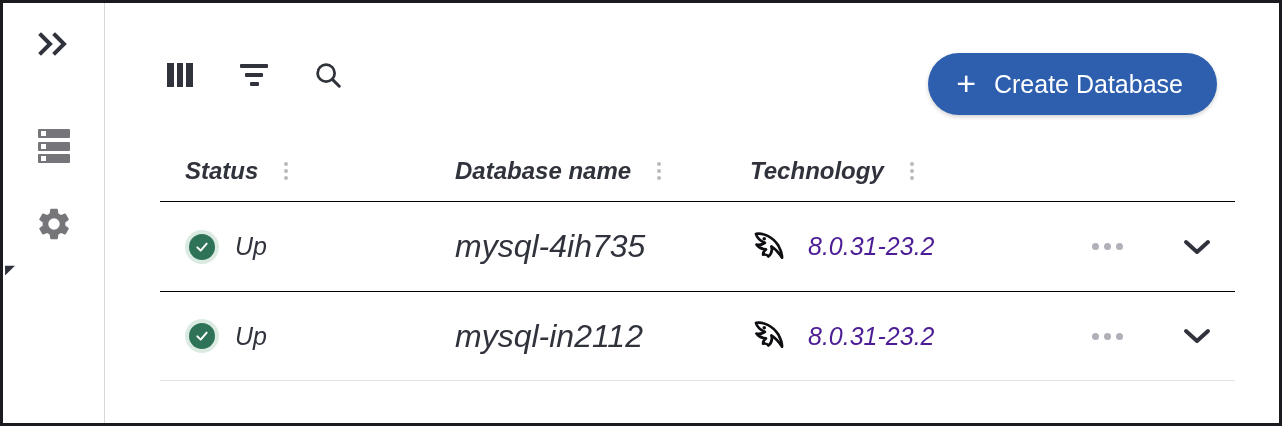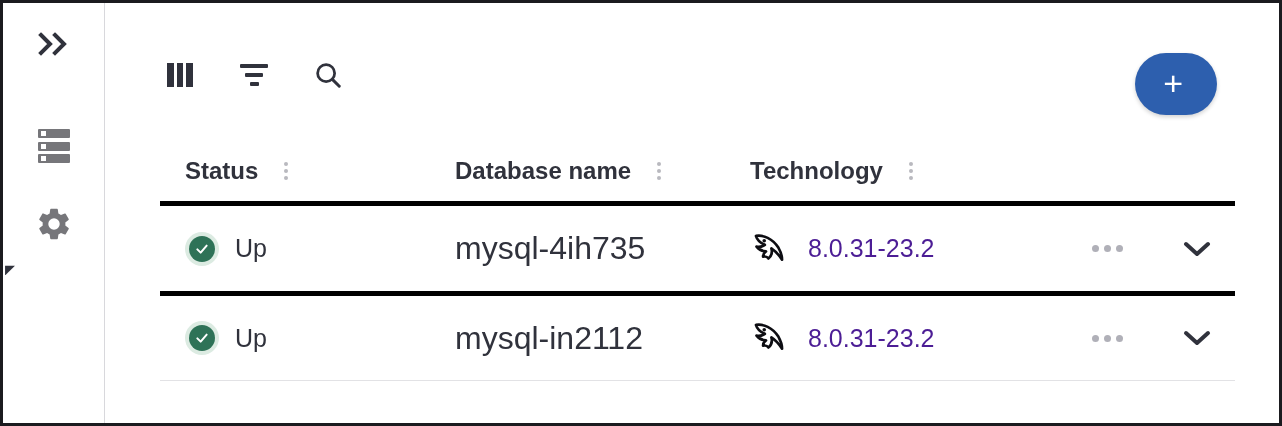--- a/index.html
+++ b/index.html
@@ -162,28 +162,29 @@
     font-weight: 400;
     margin-top: -3px;
   }
 
   
   .table {
     position: absolute;
     left: 55px;
     top: 140px;
     width: 1075px;
+    font-style: italic;
   }
 
   .t-row {
     position: relative;
     display: flex;
     align-items: center;
     height: 90px;
-    border-top: 5px solid #000000;
+    border-top: 1px solid #000000;
   }
   .t-head {
     height: 58px;
     border-top: none;
     align-items: flex-start;
   }
   .t-row:last-child { border-bottom: 1px solid #e2e2e5; }
 
   .c-status { width: 295px; padding-left: 25px; display: flex; align-items: center; }
   .c-name   { width: 295px; display: flex; align-items: flex-start; }
@@ -317,20 +318,21 @@
       <div class="tool-icon">
         <svg width="30" height="30" viewBox="0 0 24 24">
           <circle cx="10.5" cy="10.5" r="6.8" fill="none" stroke="#30323c" stroke-width="2.2"></circle>
           <line x1="15.5" y1="15.5" x2="21" y2="21" stroke="#30323c" stroke-width="2.4" stroke-linecap="round"></line>
         </svg>
       </div>
     </div>
 
     <button class="create-btn">
       <span class="plus-sign">+</span>
+      <span>Create Database</span>
     </button>
 
     <div class="table">
 
       <div class="t-row t-head">
         <div class="c-status">
           <span class="th">
             <span>Status</span>
             <span class="dots-v">
                 <i></i>

